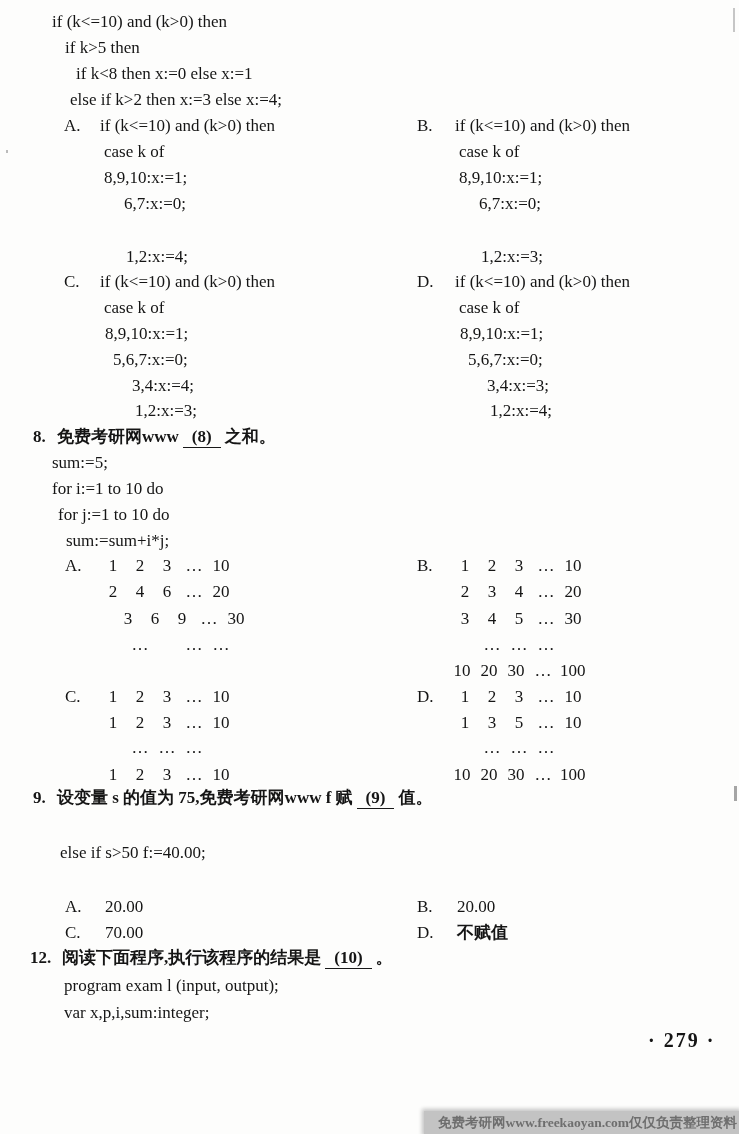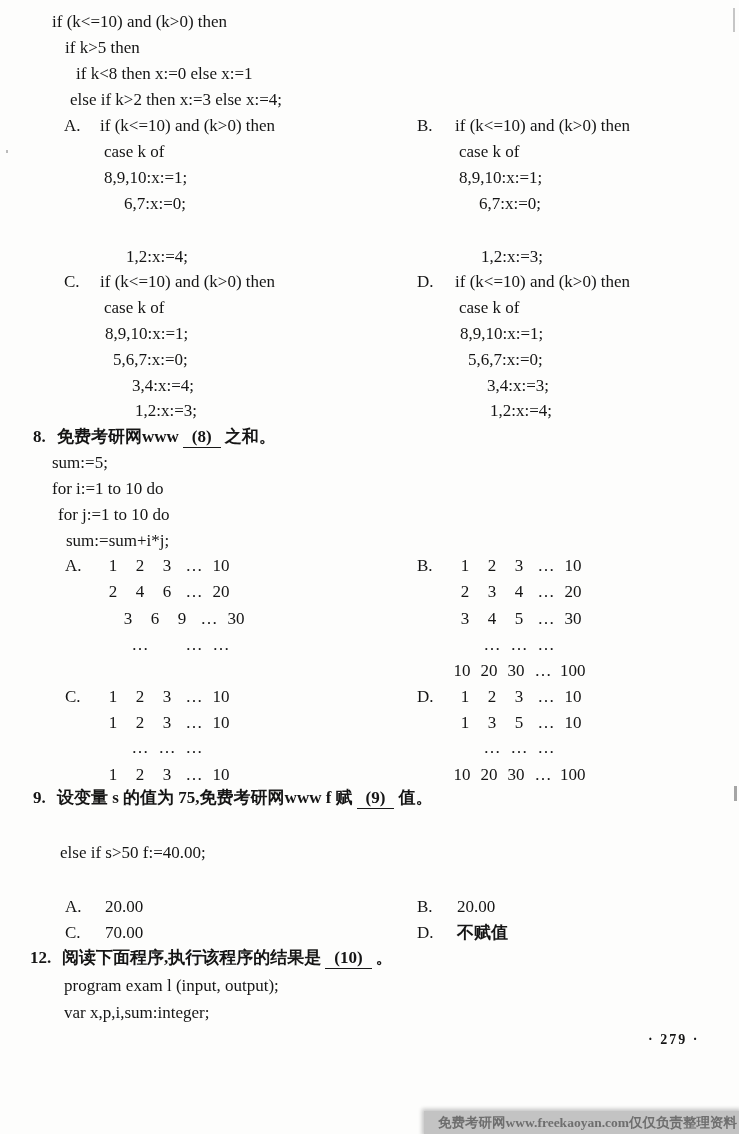--- a/index.html
+++ b/index.html
@@ -10,21 +10,21 @@
   }
   .ln{position:absolute;left:0;width:739px;height:26px;line-height:26px;font-size:17px;}
   .pos{position:absolute;top:0;height:26px;line-height:26px;white-space:nowrap;}
   .cn{font-weight:600;font-size:17px;}
   .blank{
     display:inline-block;text-align:center;border-bottom:1.6px solid #181818;
     padding:0 9px;margin:0 4px;line-height:20px;font-weight:600;
   }
   .cells .cell{display:inline-block;min-width:20px;margin-right:7px;text-align:center;}
   .pgnum{position:absolute;top:1027px;left:648px;height:26px;line-height:26px;
-    font-size:14px;letter-spacing:2px;font-weight:600;}
+    font-size:20px;letter-spacing:2px;font-weight:600;}
   .watermark{
     position:absolute;top:1111px;left:424px;right:0;height:23px;line-height:23px;
     background:#c3c3c3;color:#6e6e6e;font-size:13.5px;font-weight:600;
     text-align:right;white-space:nowrap;padding-right:2px;
     box-shadow:0 0 4px 2px #c3c3c3;
   }
   .speck{position:absolute;background:#8f8f8f;}
 </style>
 </head>
 <body>

